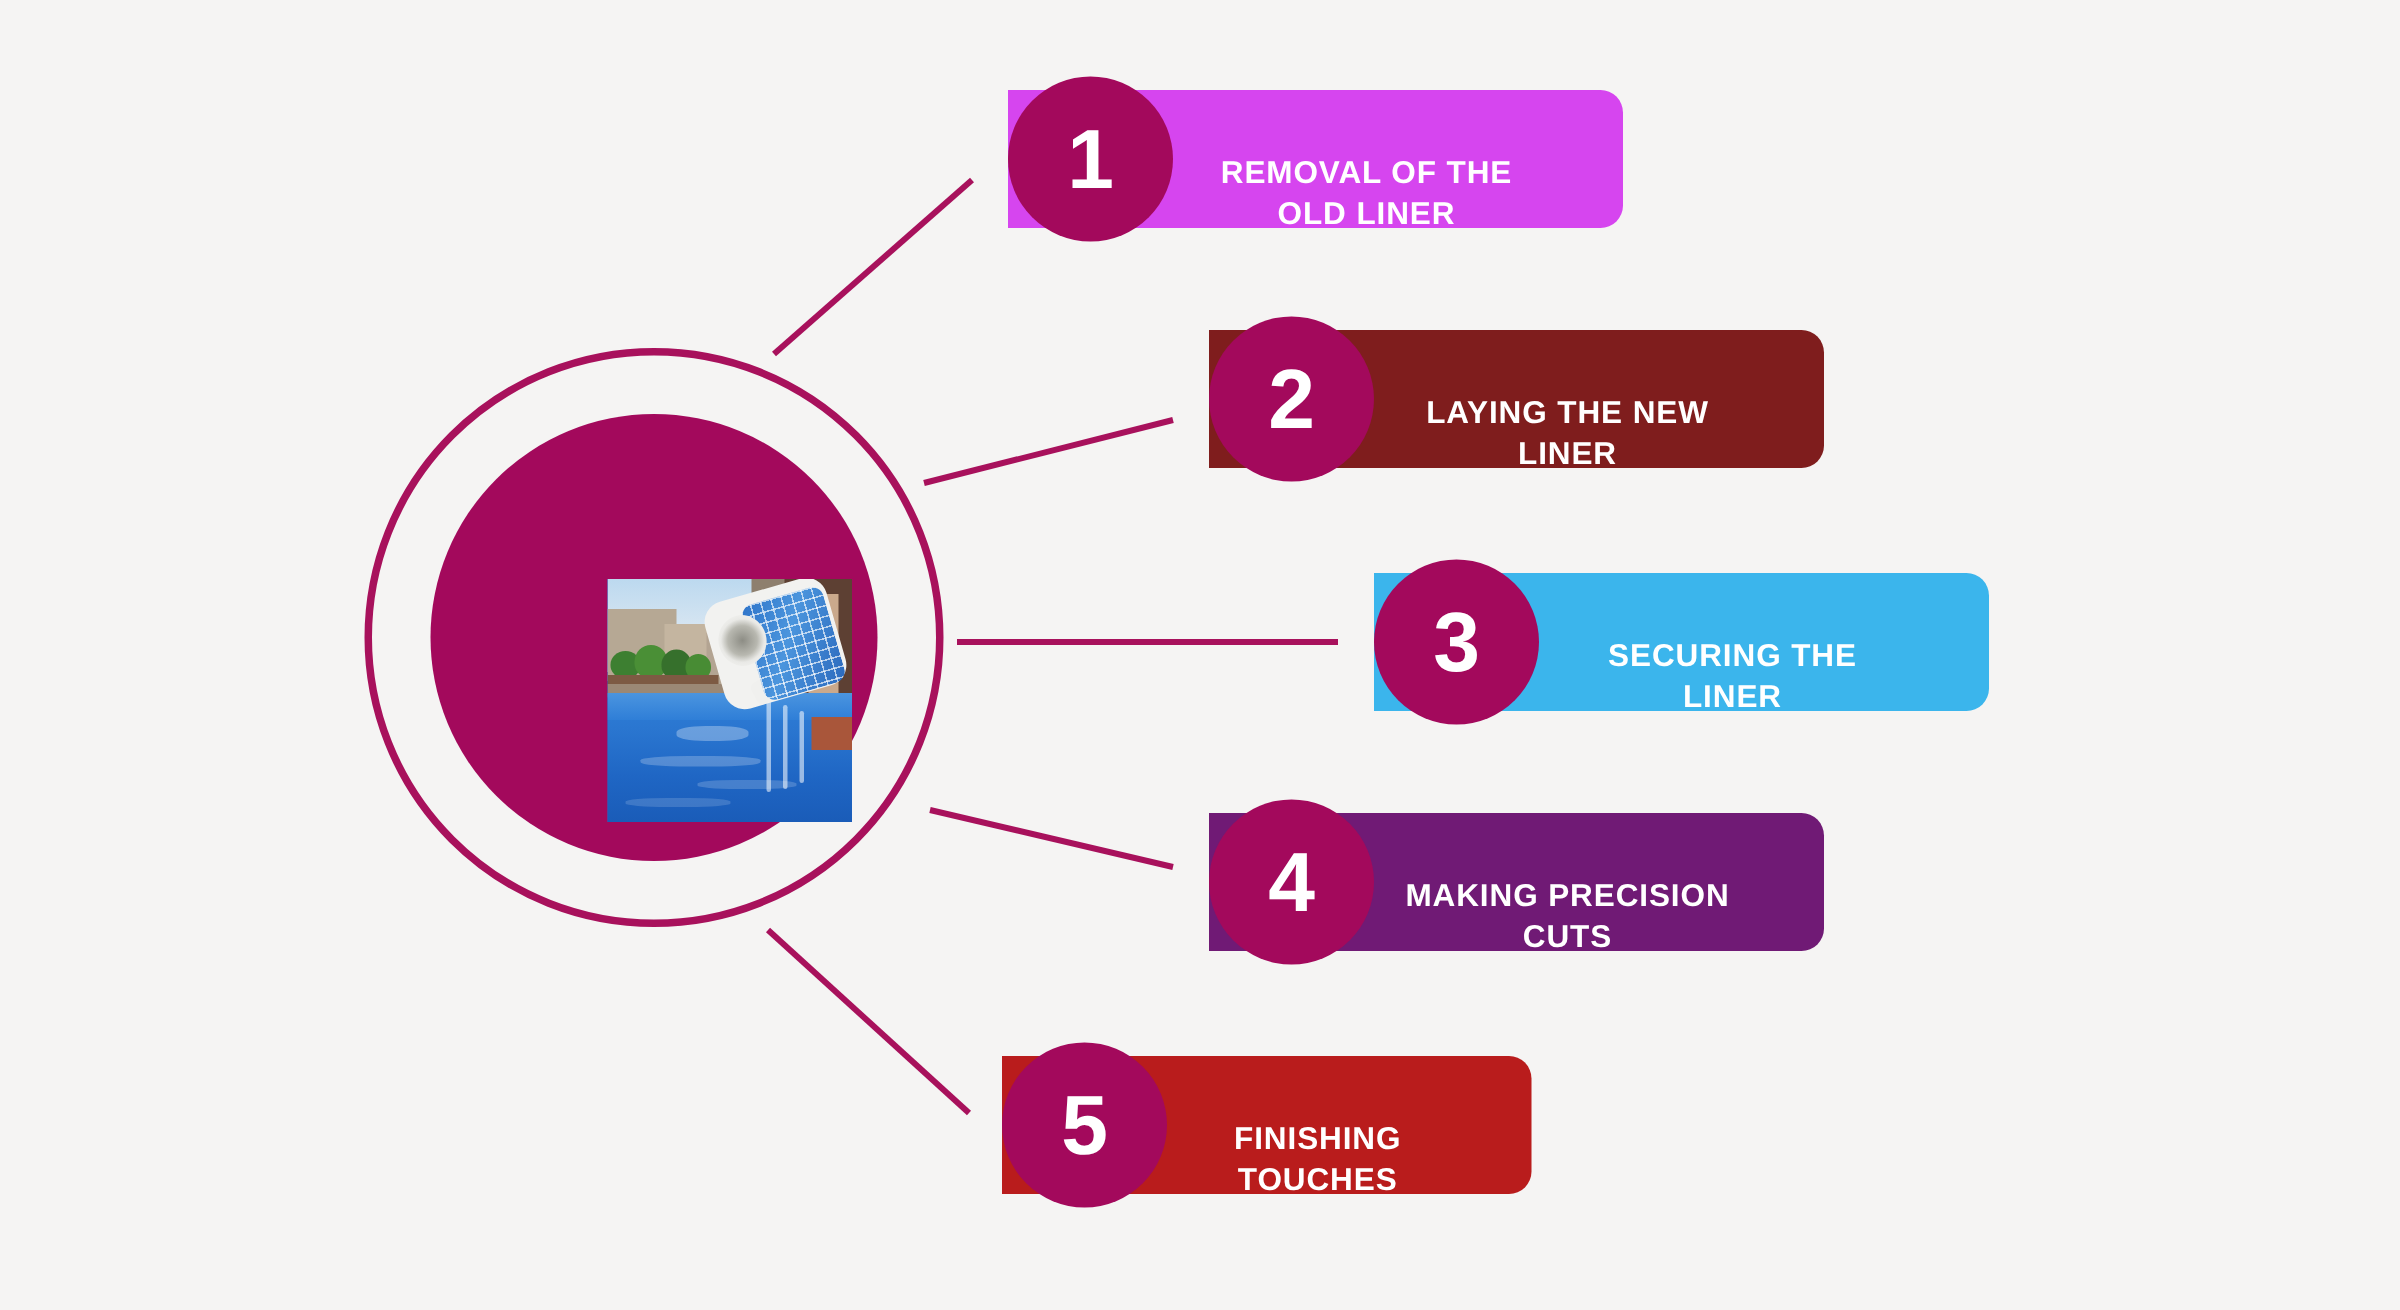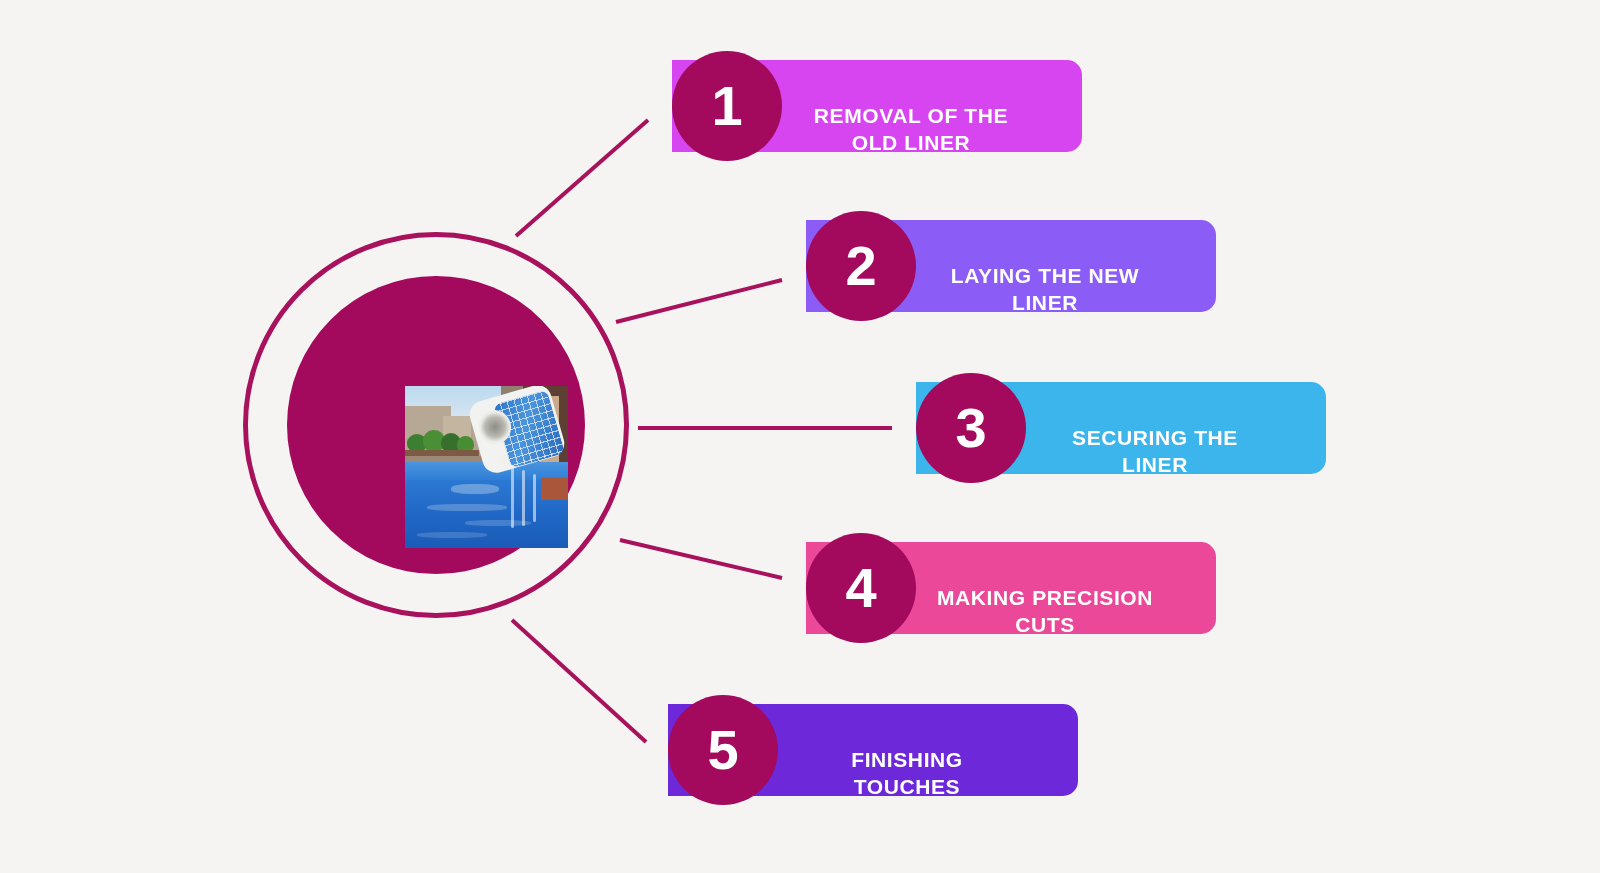--- a/index.html
+++ b/index.html
@@ -305,51 +305,51 @@
     <div class="step-bar" style="width: 410px; background: rgb(214, 69, 239);">
       <span class="step-label">REMOVAL OF THE
 OLD LINER</span>
     </div>
     <div class="step-badge" style="background: rgb(163, 9, 92);">
       <span class="step-number">1</span>
     </div>
   </div>
 
   <div class="step" id="step-2" style="left: 806px; top: 220px; width: 410px;">
-    <div class="step-bar" style="width: 410px; background: #8b5cf6;">
+    <div class="step-bar" style="width: 410px; background: #7f1d1d;">
       <span class="step-label">LAYING THE NEW
 LINER</span>
     </div>
     <div class="step-badge" style="background: rgb(163, 9, 92);">
       <span class="step-number">2</span>
     </div>
   </div>
 
   <div class="step" id="step-3" style="left: 916px; top: 382px; width: 410px;">
     <div class="step-bar" style="width: 410px; background: rgb(59, 181, 236);">
       <span class="step-label">SECURING THE
 LINER</span>
     </div>
     <div class="step-badge" style="background: rgb(163, 9, 92);">
       <span class="step-number">3</span>
     </div>
   </div>
 
   <div class="step" id="step-4" style="left: 806px; top: 542px; width: 410px;">
-    <div class="step-bar" style="width: 410px; background: #ec4899;">
+    <div class="step-bar" style="width: 410px; background: #701a75;">
       <span class="step-label">MAKING PRECISION
 CUTS</span>
     </div>
     <div class="step-badge" style="background: rgb(163, 9, 92);">
       <span class="step-number">4</span>
     </div>
   </div>
 
   <div class="step" id="step-5" style="left: 668px; top: 704px; width: 410px;">
-    <div class="step-bar" style="width: 410px; background: #6d28d9;">
+    <div class="step-bar" style="width: 353px; background: #b91c1c;">
       <span class="step-label">FINISHING
 TOUCHES</span>
     </div>
     <div class="step-badge" style="background: rgb(163, 9, 92);">
       <span class="step-number">5</span>
     </div>
   </div>
 
 </div>
 

